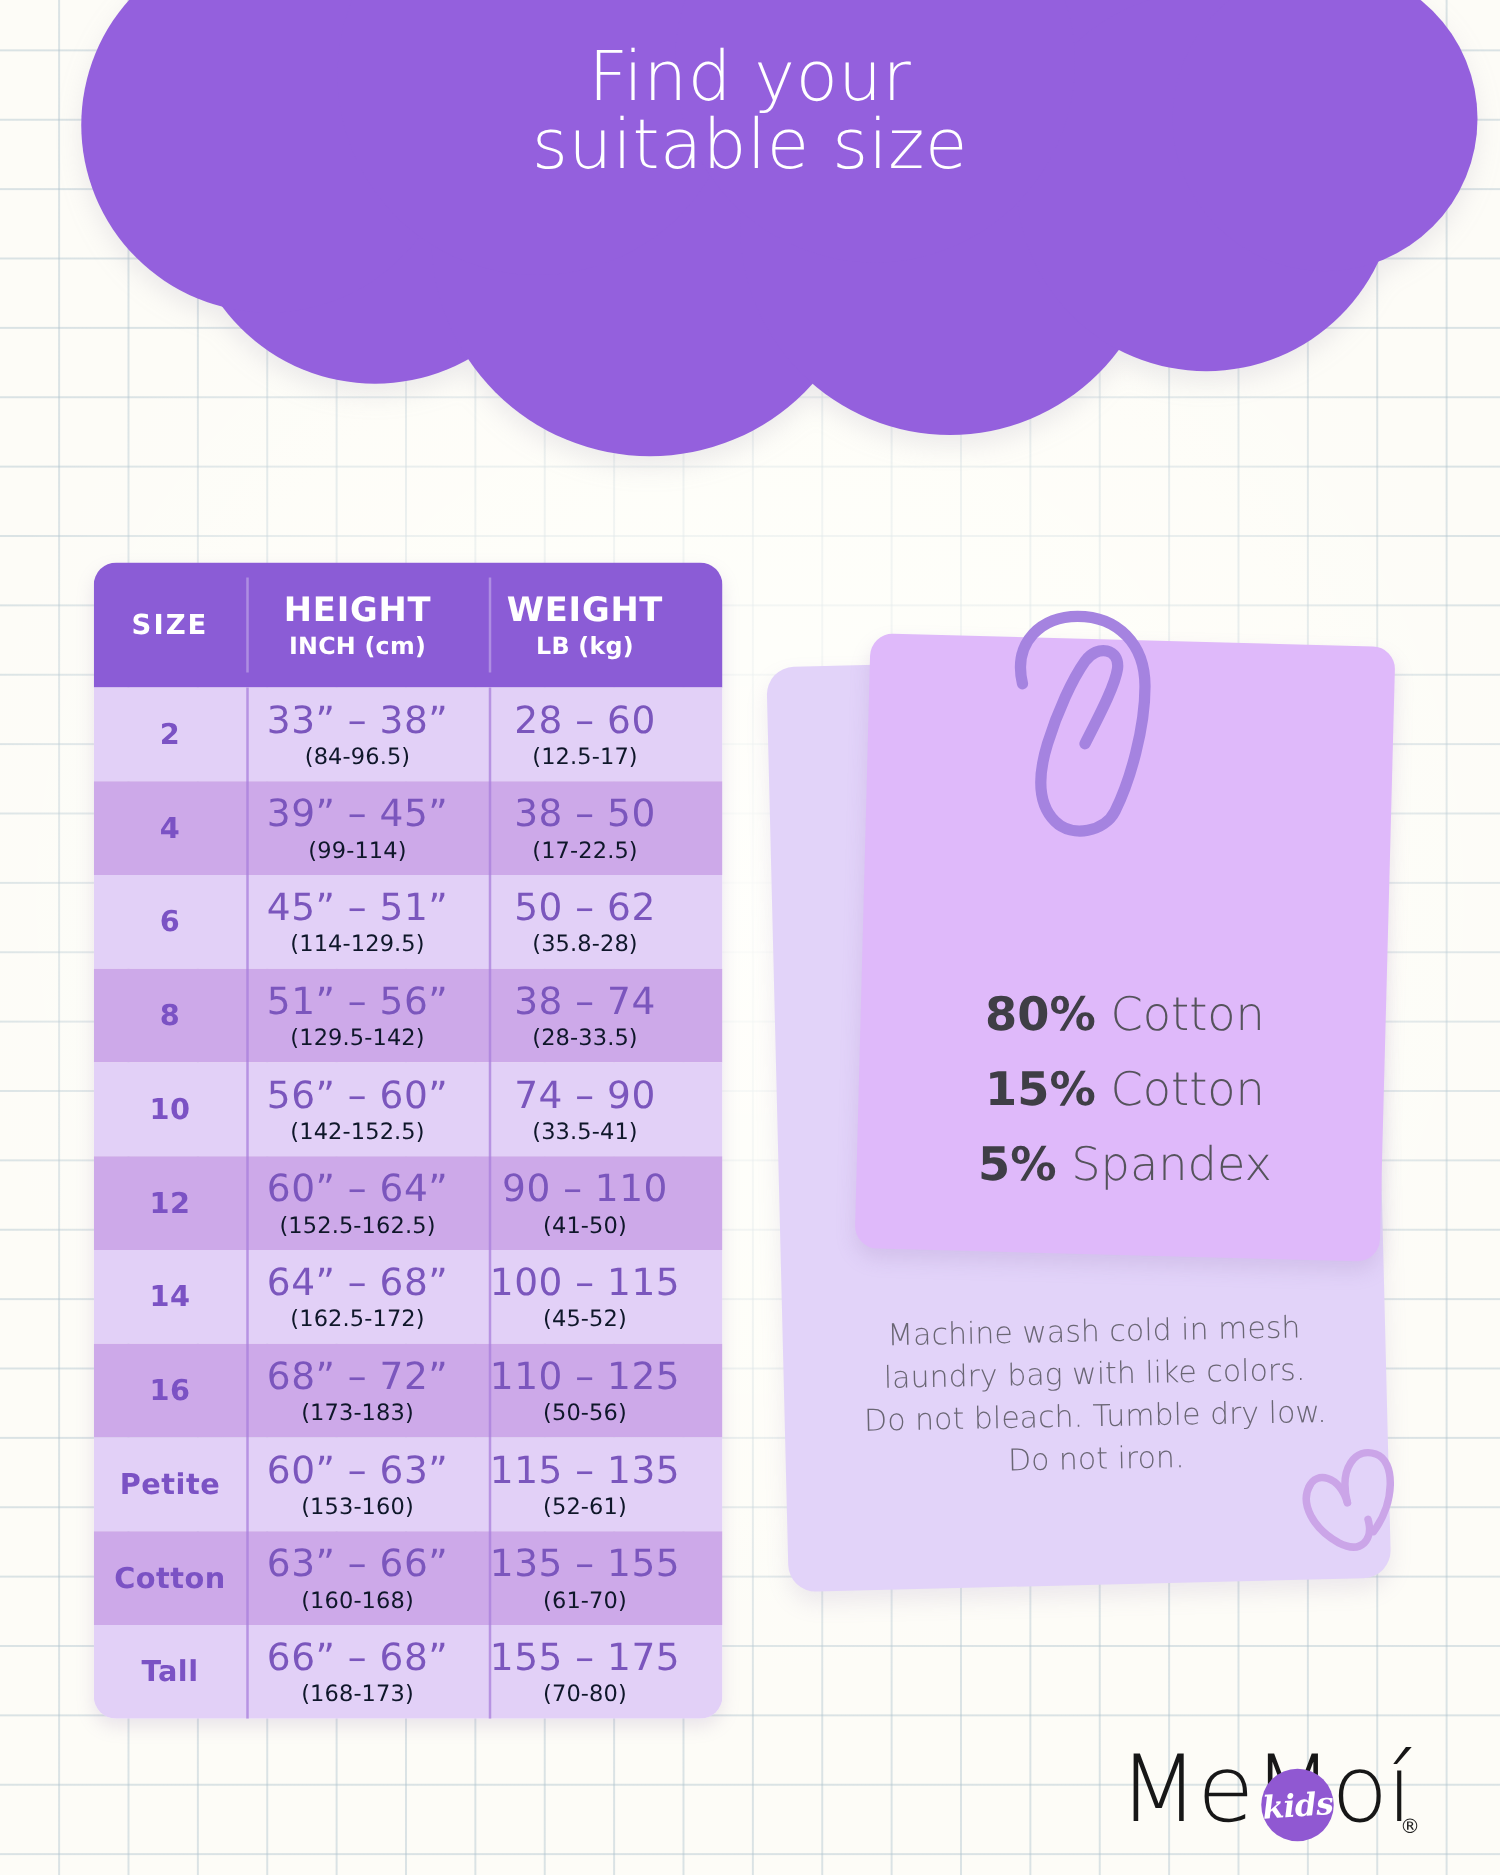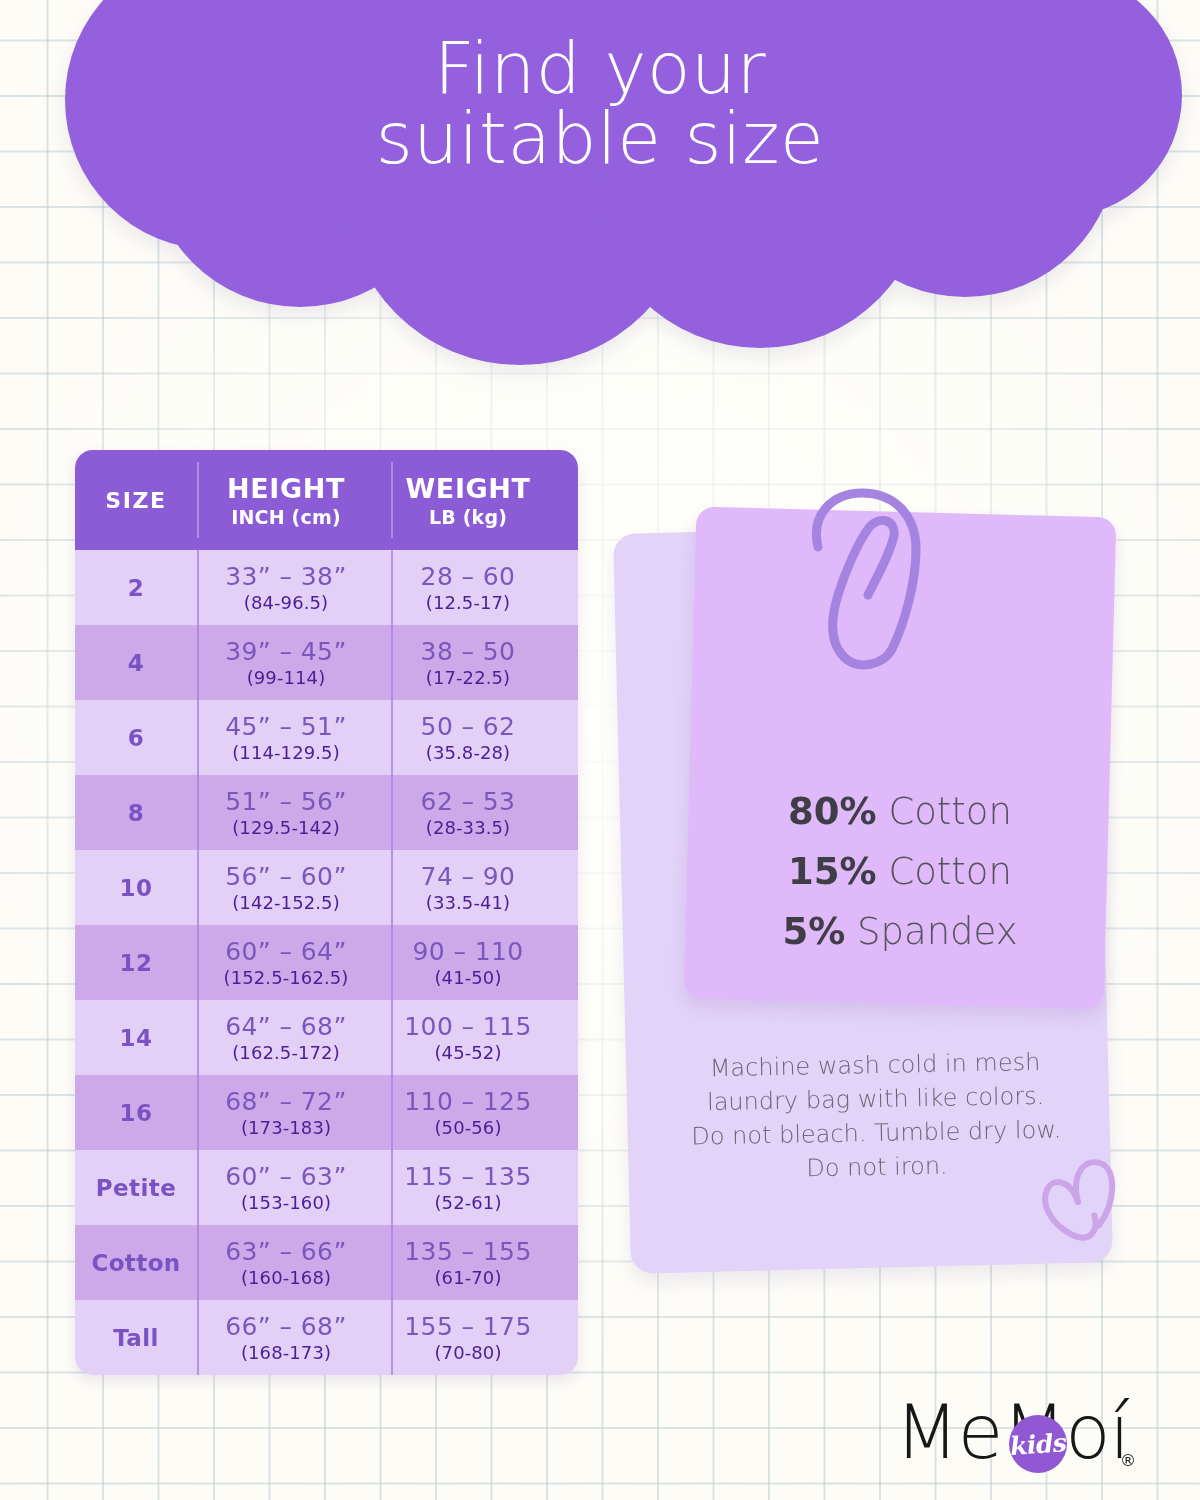--- a/index.html
+++ b/index.html
@@ -42,21 +42,21 @@
     filter: drop-shadow(0 9px 10px rgba(150,140,170,0.17));
   }
   #cloud-wrap svg { display: block; width: 100%; height: 100%; }
 
   #cloud-title {
     position: absolute;
     left: 0; top: 34px;
     width: 1200px;
     text-align: center;
     color: #ffffff;
-    font-size: 71px;
+    font-size: 55px;
     line-height: 0.99;
     font-weight: 300;
     letter-spacing: 0.5px;
     white-space: pre-line;
     font-family: "DejaVu Sans", sans-serif;
   }
 
   
   #size-table {
     position: absolute;
@@ -106,28 +106,28 @@
   }
 
   .sz-label {
     font-size: 23px;
     font-weight: bold;
     color: #7b52c4;
     letter-spacing: 0.4px;
     font-family: "DejaVu Sans", sans-serif;
   }
   .val-main {
-    font-size: 25px;
+    font-size: 30px;
     color: #7b56bd;
     letter-spacing: 0.4px;
     font-family: "DejaVu Sans", sans-serif;
   }
   .val-sub {
     font-size: 18px;
-    color: #4c1d95;
+    color: #0f172a;
     margin-top: 1px;
     letter-spacing: 0.1px;
     font-family: "DejaVu Sans", sans-serif;
   }
 
   
   .vrule {
     position: absolute;
     top: 100px;
     bottom: 0;
@@ -344,21 +344,21 @@
 
   <div class="trow tbody-row even">
     <div class="tcell c-size">
       <span class="sz-label">8</span>
       </div>
     <div class="tcell c-height">
       <span class="val-main">51” – 56”</span>
       <span class="val-sub">(129.5-142)</span>
       </div>
     <div class="tcell c-weight">
-      <span class="val-main">62 – 53</span>
+      <span class="val-main">38 – 74</span>
       <span class="val-sub">(28-33.5)</span>
       </div>
   </div>
 
   <div class="trow tbody-row odd">
     <div class="tcell c-size">
       <span class="sz-label">10</span>
       </div>
     <div class="tcell c-height">
       <span class="val-main">56” – 60”</span>

